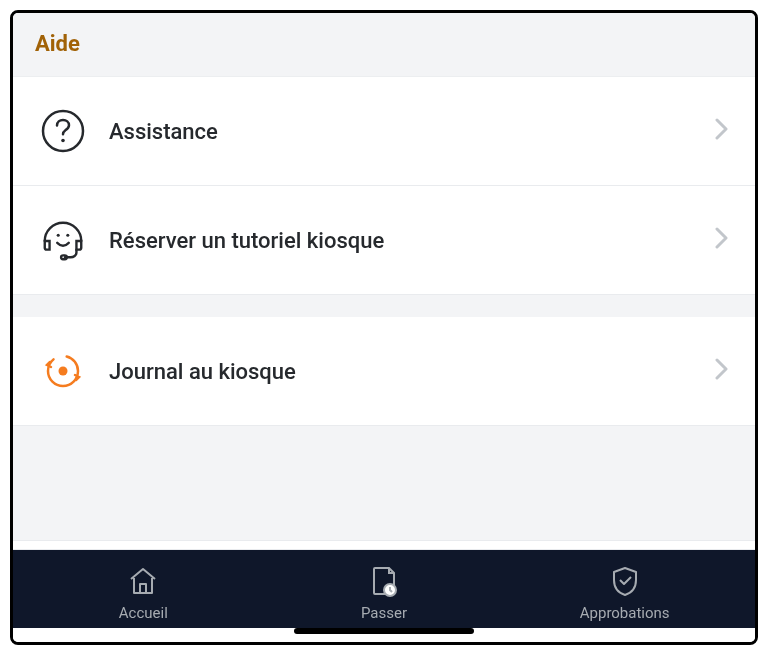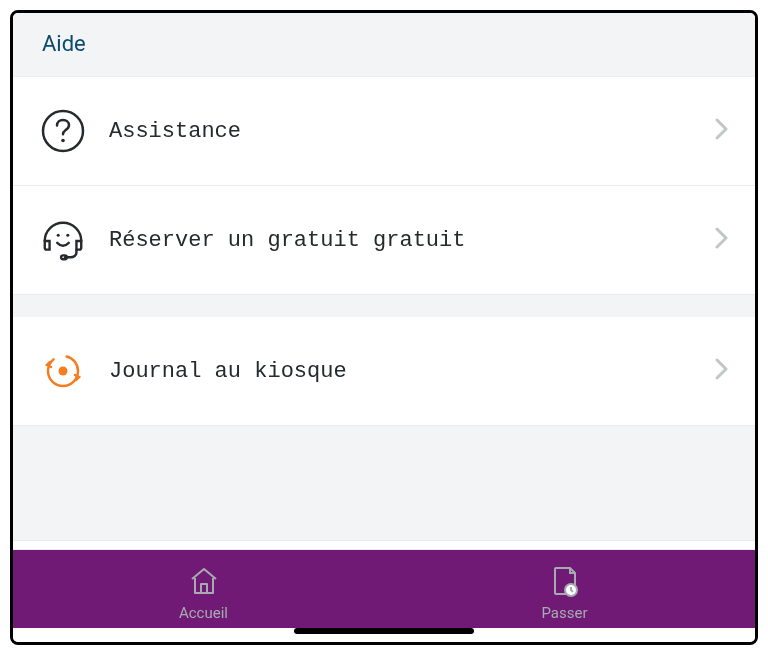--- a/index.html
+++ b/index.html
@@ -20,30 +20,28 @@
       flex-direction: column;
       background: #fff;
     }
     .header {
       background: #f3f4f6;
       padding: 18px 22px 20px;
       border-bottom: 1px solid #eceef0;
     }
     .header-title {
       font-size: 22px;
-      font-weight: 400;
-      color: #0c4a6e;
-      margin-left: 7px;
+      font-weight: 700;
+      color: #a16207;
     }
     .list {
       flex: 1;
       background: #f3f4f6;
       display: flex;
       flex-direction: column;
-      font-family: Liberation Mono, monospace;
     }
     .list-item {
       background: #fff;
       padding: 30px 26px;
       display: flex;
       align-items: center;
       gap: 22px;
       cursor: pointer;
       border-bottom: 1px solid #e9ebee;
     }
@@ -72,21 +70,21 @@
       flex: 1;
       background: #f3f4f6;
     }
     .thin-strip {
       height: 10px;
       background: #fff;
       border-top: 1px solid #e9ebee;
       border-bottom: 1px solid #e9ebee;
     }
     .tabbar {
-      background: #701a75;
+      background: #0f172a;
       display: flex;
       justify-content: space-around;
       align-items: flex-start;
       padding: 14px 10px 6px;
     }
     .tab {
       display: flex;
       flex-direction: column;
       align-items: center;
       gap: 6px;
@@ -151,21 +149,21 @@
           <path d="M6 26c0-10.5 8.5-19 19-19s19 8.5 19 19"></path>
           <path d="M6 26v7c0 1.1.9 2 2 2h3V26H6z"></path>
           <path d="M44 26v7c0 1.1-.9 2-2 2h-3V26h5z"></path>
           <path d="M39 35v3c0 3-3 5-6 5h-6"></path>
           <rect x="23" y="41" width="6" height="4" rx="2"></rect>
           <circle cx="20" cy="20" r="1.6" fill="#26292d" stroke="none"></circle>
           <circle cx="30" cy="20" r="1.6" fill="#26292d" stroke="none"></circle>
           <path d="M19 28c2 2 4 3 6 3s4-1 6-3"></path>
         </svg>
       </div>
-      <div class="label">Réserver un gratuit gratuit</div>
+      <div class="label">Réserver un tutoriel kiosque</div>
       <div class="chevron">
         <svg width="14" height="22" viewBox="0 0 14 22" fill="none" stroke="#c2c6cb" stroke-width="3" stroke-linecap="round" stroke-linejoin="round">
           <path d="M2 2l9 9-9 9"></path>
         </svg>
       </div>
     </div>
 
     <div class="gap-section"></div>
 
     <div class="list-item">
@@ -208,20 +206,29 @@
         <svg width="30" height="32" viewBox="0 0 30 32" fill="none" stroke="#a6abb1" stroke-width="2">
           <path d="M6 3h14l5 5v20a1 1 0 0 1-1 1H6a1 1 0 0 1-1-1V4a1 1 0 0 1 1-1z"></path>
           <path d="M20 3v5h5"></path>
           <circle cx="21" cy="25" r="6" fill="#fff"></circle>
           <path d="M21 22v3l2 2"></path>
         </svg>
       </div>
       <div class="tab-label">Passer</div>
     </div>
 
+    <div class="tab">
+      <div class="tab-icon">
+        <svg width="28" height="32" viewBox="0 0 28 32" fill="none" stroke="#a6abb1" stroke-width="2" stroke-linejoin="round">
+          <path d="M14 3l11 4v8c0 8-5 13-11 15C8 28 3 23 3 15V7l11-4z"></path>
+          <path d="M9 15l4 4 7-7"></path>
+        </svg>
+      </div>
+      <div class="tab-label">Approbations</div>
+    </div>
 
   </div>
 
   <div class="home-indicator">
     <div class="home-indicator-bar"></div>
   </div>
 
 </div>
 
 </body></html>

